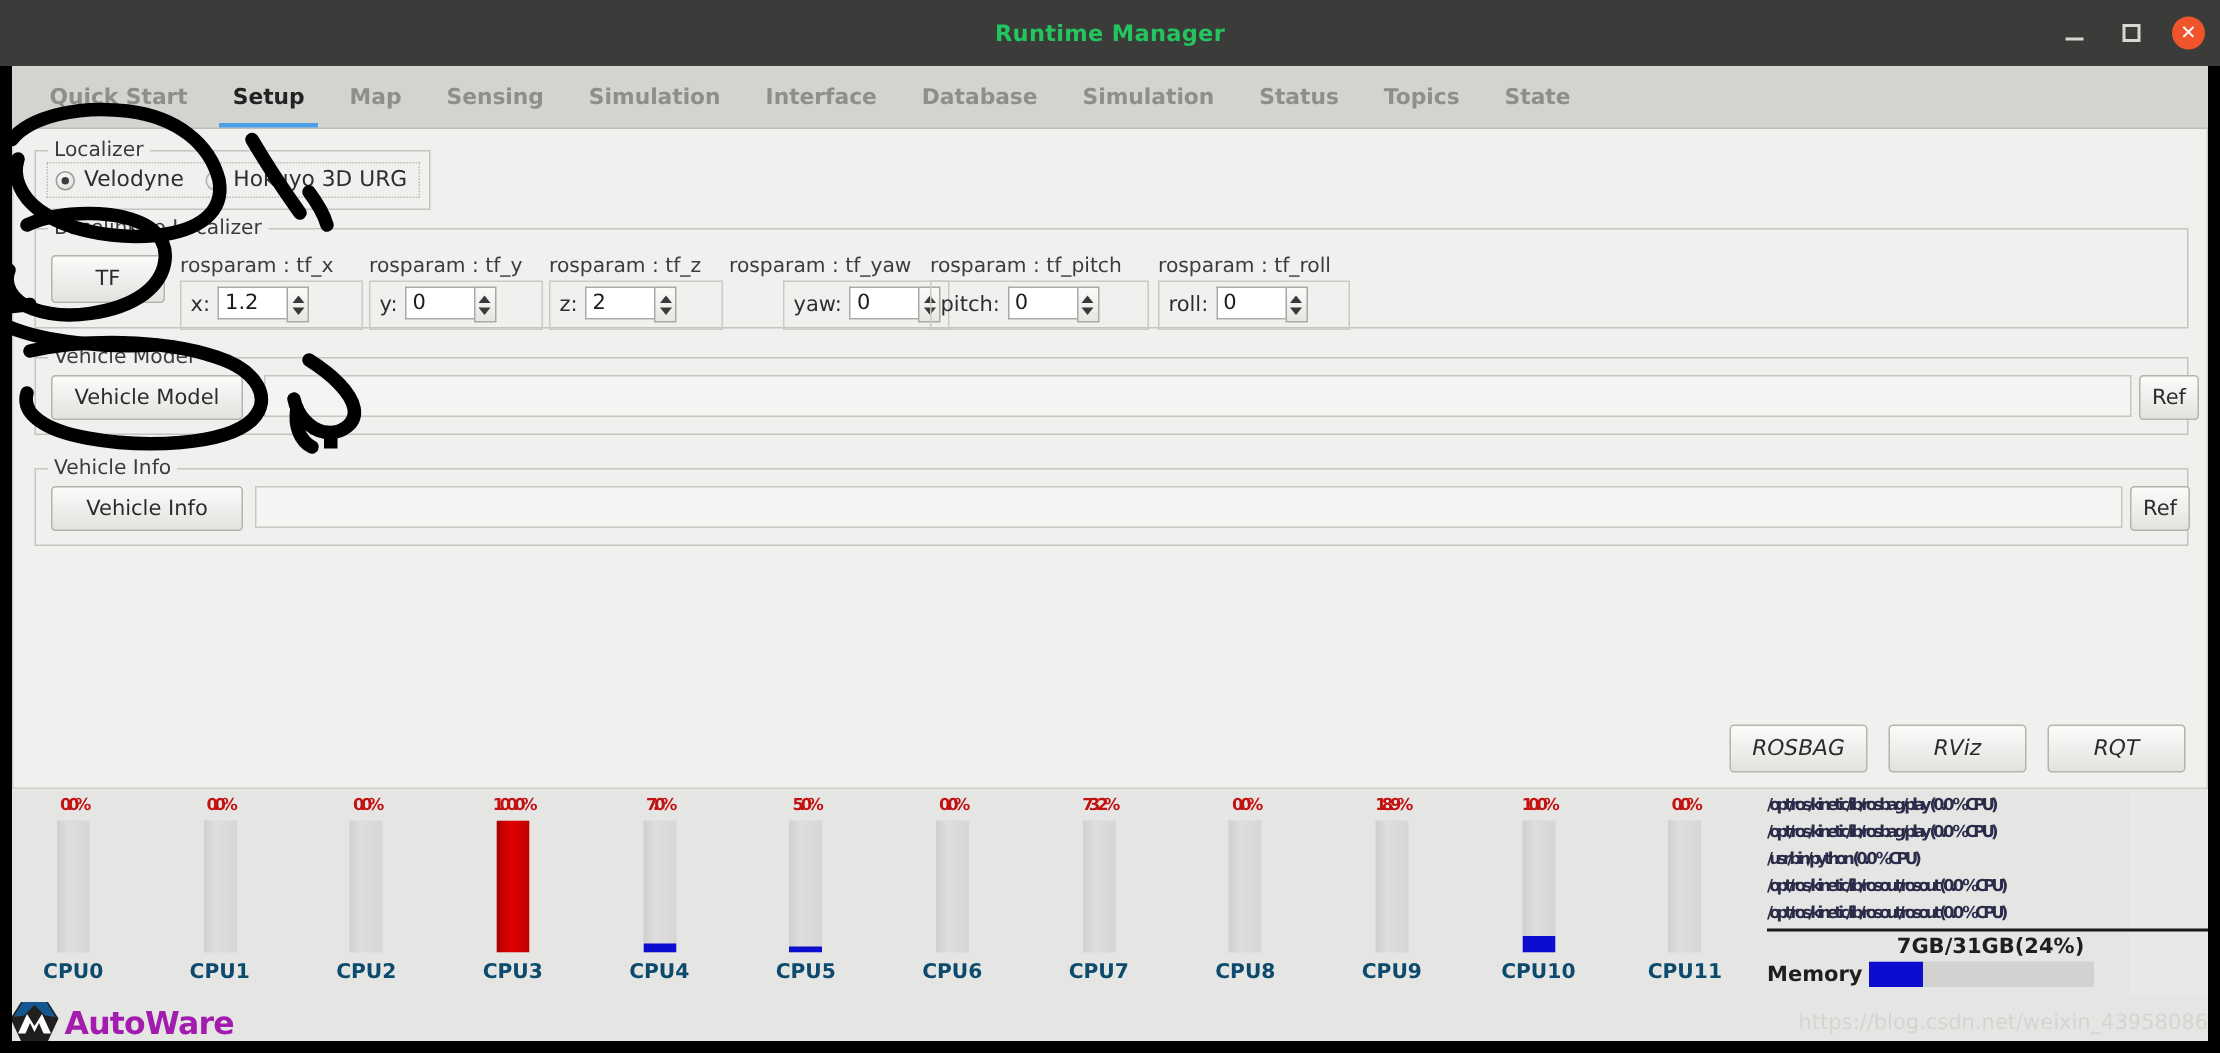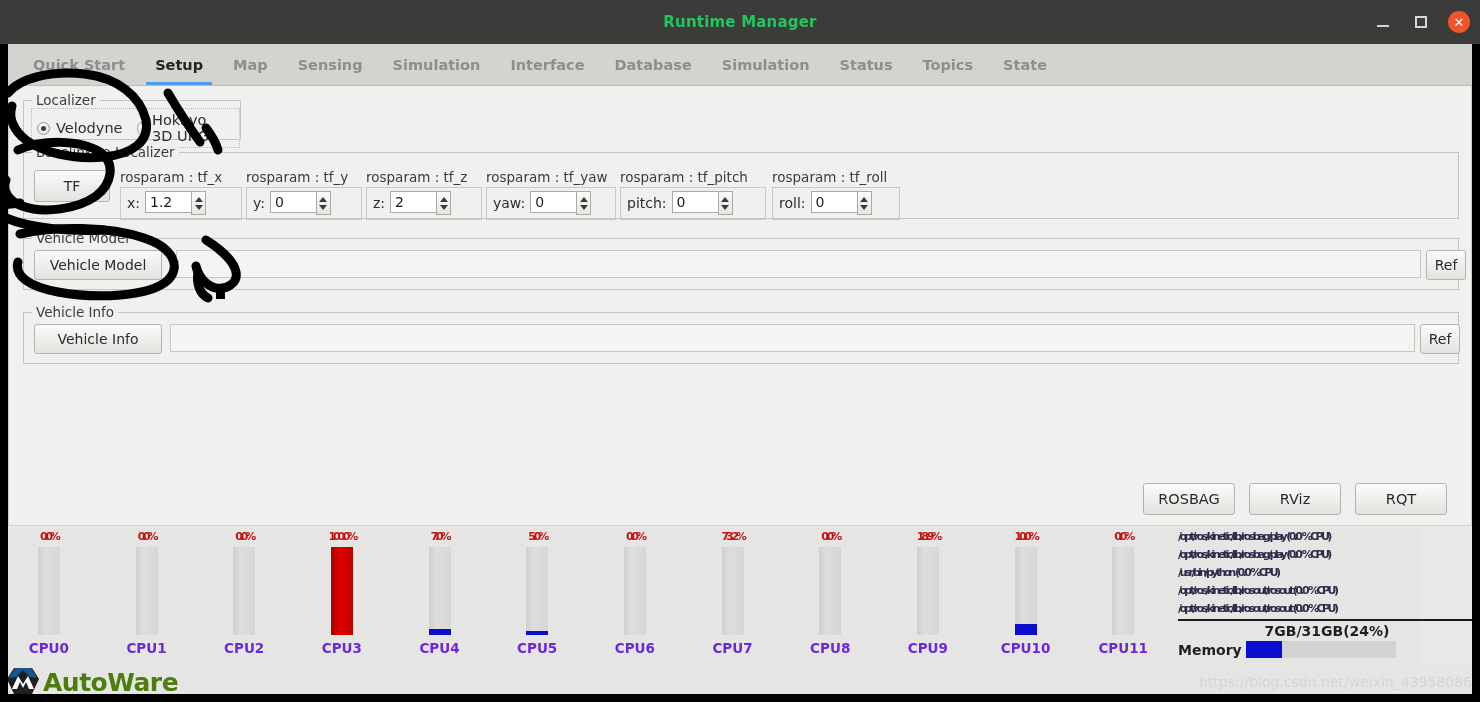--- a/index.html
+++ b/index.html
@@ -164,22 +164,22 @@
     background: #f4f4f2;
     height: 28px;
     font-size: 14px; color: #1c1c1c;
     padding: 0 6px;
     font-family: "DejaVu Sans", "Liberation Sans", sans-serif;
     outline: none;
   }
 
   
   .actions {
-    position: absolute; right: 24px; bottom: 10px;
-    display: flex; gap: 14px;
+    position: absolute; right: 14px; bottom: 10px;
+    display: flex; gap: 14px; font-style: italic;
   }
   .actions .btn { width: 92px; height: 32px; font-size: 14.5px; }
 
   
   .monitor {
     position: absolute; left: 0; top: 528px; width: 1420px; height: 136px;
     background: #e5e5e3;
   }
   .cpus {
     position: absolute; left: 0; top: 0; width: 1172px; height: 136px;
@@ -203,21 +203,21 @@
     background: linear-gradient(90deg, #cfcfcd 0%, #dedede 35%, #d6d6d4 100%);
     overflow: hidden;
   }
   .cpu .fill {
     position: absolute; left: 0; bottom: 0; width: 100%;
   }
   .cpu .fill.red { background: linear-gradient(90deg,#aa0000 0%, #e00000 40%, #c00000 100%); }
   .cpu .fill.blue { background: #0d0dd0; }
   .cpu .name {
     position: absolute; top: 112px; left: 50%; transform: translateX(-50%);
-    font-size: 13.5px; font-weight: bold; color: #6d28d9;
+    font-size: 13.5px; font-weight: bold; color: #0c4a6e;
     white-space: nowrap;
   }
 
   .procpanel {
     position: absolute; left: 1174px; top: 0; width: 306px; height: 136px;
   }
   .procpanel .pline {
     font-size: 11px; font-weight: bold; color: #2b2b4a;
     white-space: nowrap; overflow: hidden;
     height: 18px; line-height: 18px;
@@ -243,21 +243,21 @@
   
   .footer {
     position: absolute; left: 0; top: 664px; width: 1480px; height: 38px;
     background: #e5e5e3;
   }
   .logo {
     position: absolute; left: 6px; top: 3px;
     display: flex; align-items: center; gap: 3px;
   }
   .logo .word {
-    font-size: 25px; font-weight: bold; color: #4d7c0f;
+    font-size: 21px; font-weight: bold; color: #a21caf;
     letter-spacing: -0.5px; font-family: "DejaVu Sans", sans-serif;
   }
   .watermark {
     position: absolute; right: 8px; top: 10px;
     font-size: 14px; color: #d4d4d2; white-space: nowrap;
   }
   .blackbar {
     position: absolute; left: 0; bottom: 0; width: 1480px; height: 8px;
     background: #000;
   }
@@ -301,21 +301,21 @@
       <div class="tab">Interface</div>
       <div class="tab">Database</div>
       <div class="tab">Simulation</div>
       <div class="tab">Status</div>
       <div class="tab">Topics</div>
       <div class="tab">State</div>
     </div>
 
   <div class="content">
 
-    <div class="group" style="left:14px; top:14px; width:218px; height:40px;">
+    <div class="group" style="left:14px; top:14px; width:264px; height:40px;">
       <span class="legend">Localizer</span>
       <div class="radio-wrap" id="localizer-radios">
           <label class="radio sel">
             <span class="rdot"></span>
             <span>Velodyne</span>
           </label>
           <label class="radio unsel">
             <span class="rdot"></span>
             <span>Hokuyo 3D URG</span>
           </label>
@@ -360,21 +360,21 @@
                 <input value="2" style="">
                 <div class="arrows">
                   <i class="up"></i>
                   <i class="dn"></i>
                 </div>
               </div>
             </div>
           </div>
           <div class="field-block" style="left: 462px;">
             <span class="field-label">rosparam : tf_yaw</span>
-            <div class="field-box" style="width: 130px;">
+            <div class="field-box" style="width: 111px; margin-left: 36px;">
               <span class="fl">yaw:</span>
               <div class="spin">
                 <input value="0" style="">
                 <div class="arrows">
                   <i class="up"></i>
                   <i class="dn"></i>
                 </div>
               </div>
             </div>
           </div>

